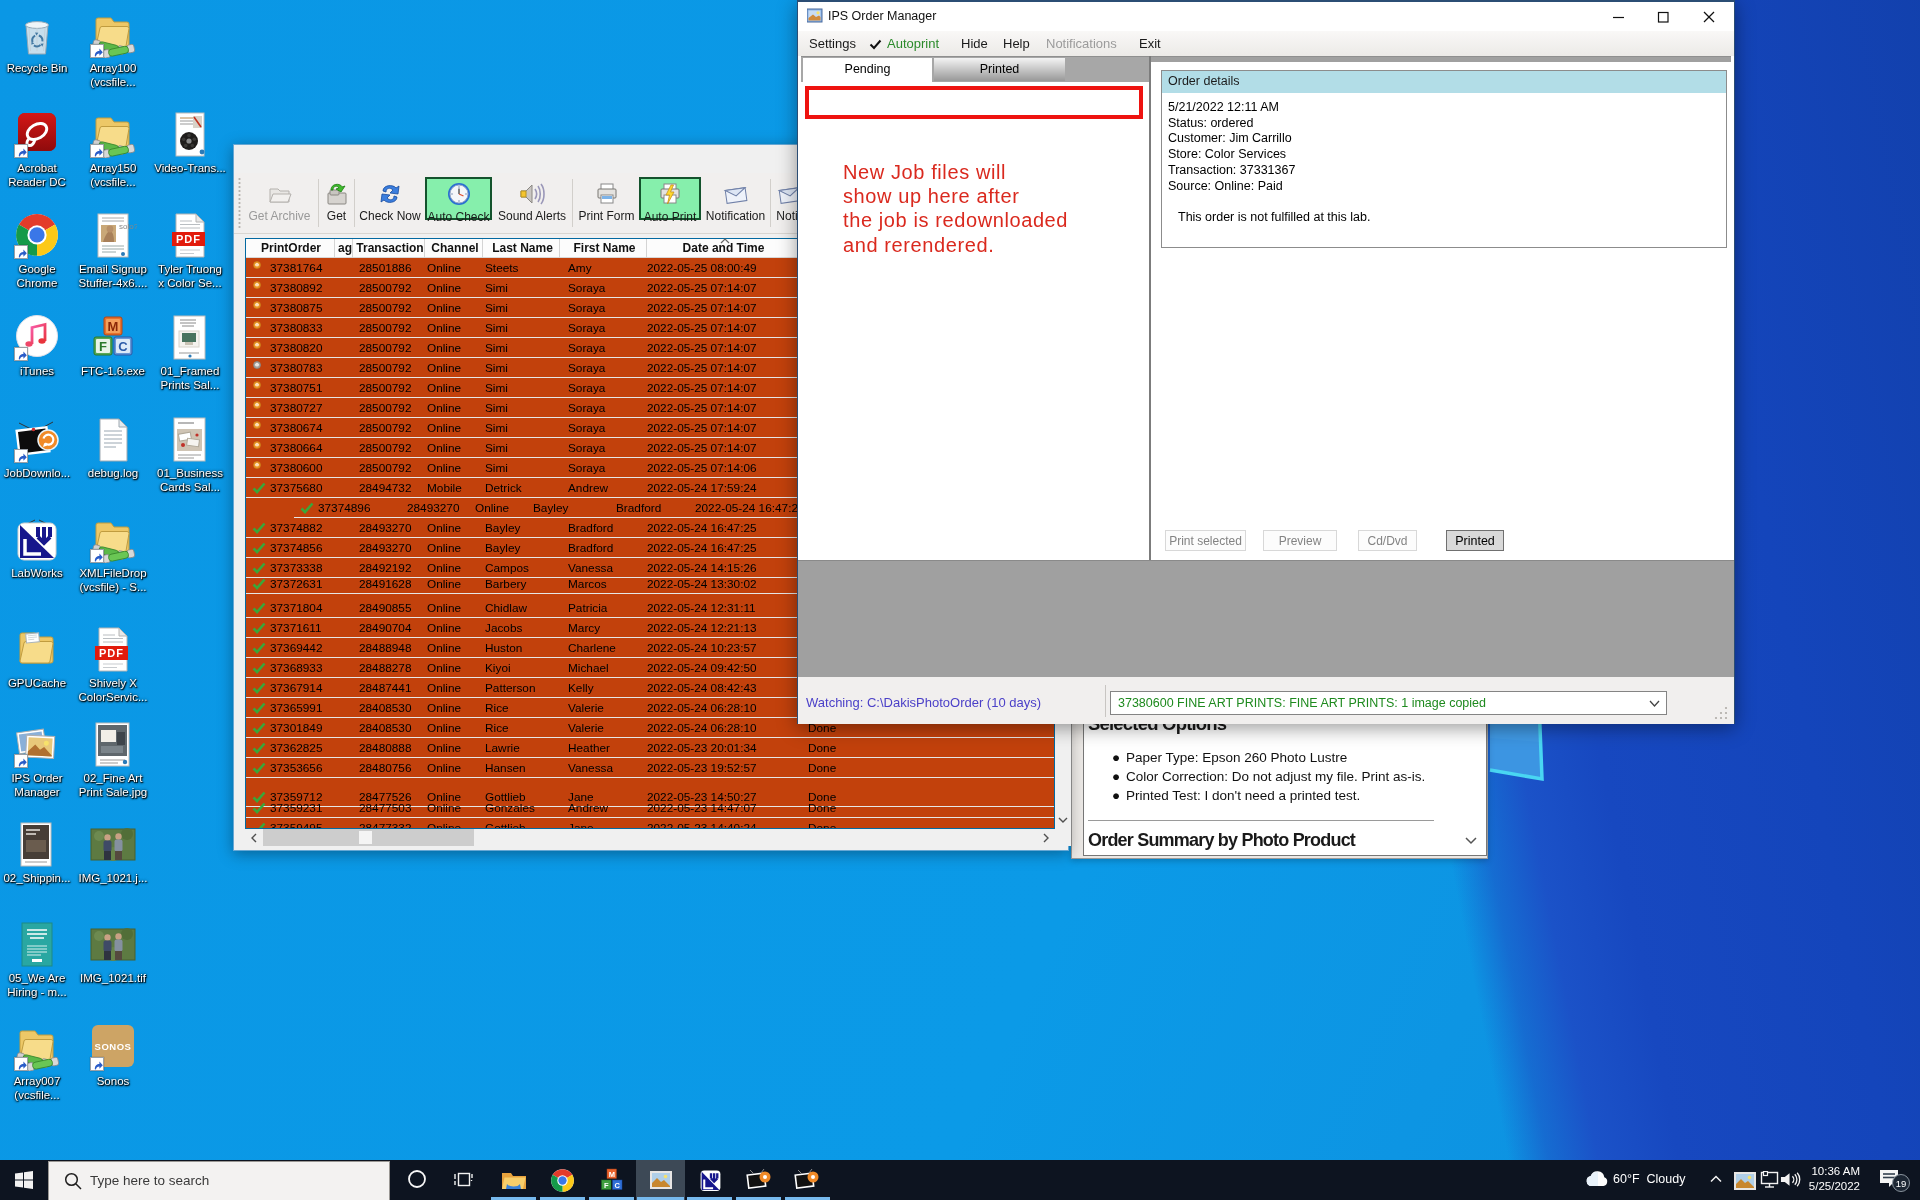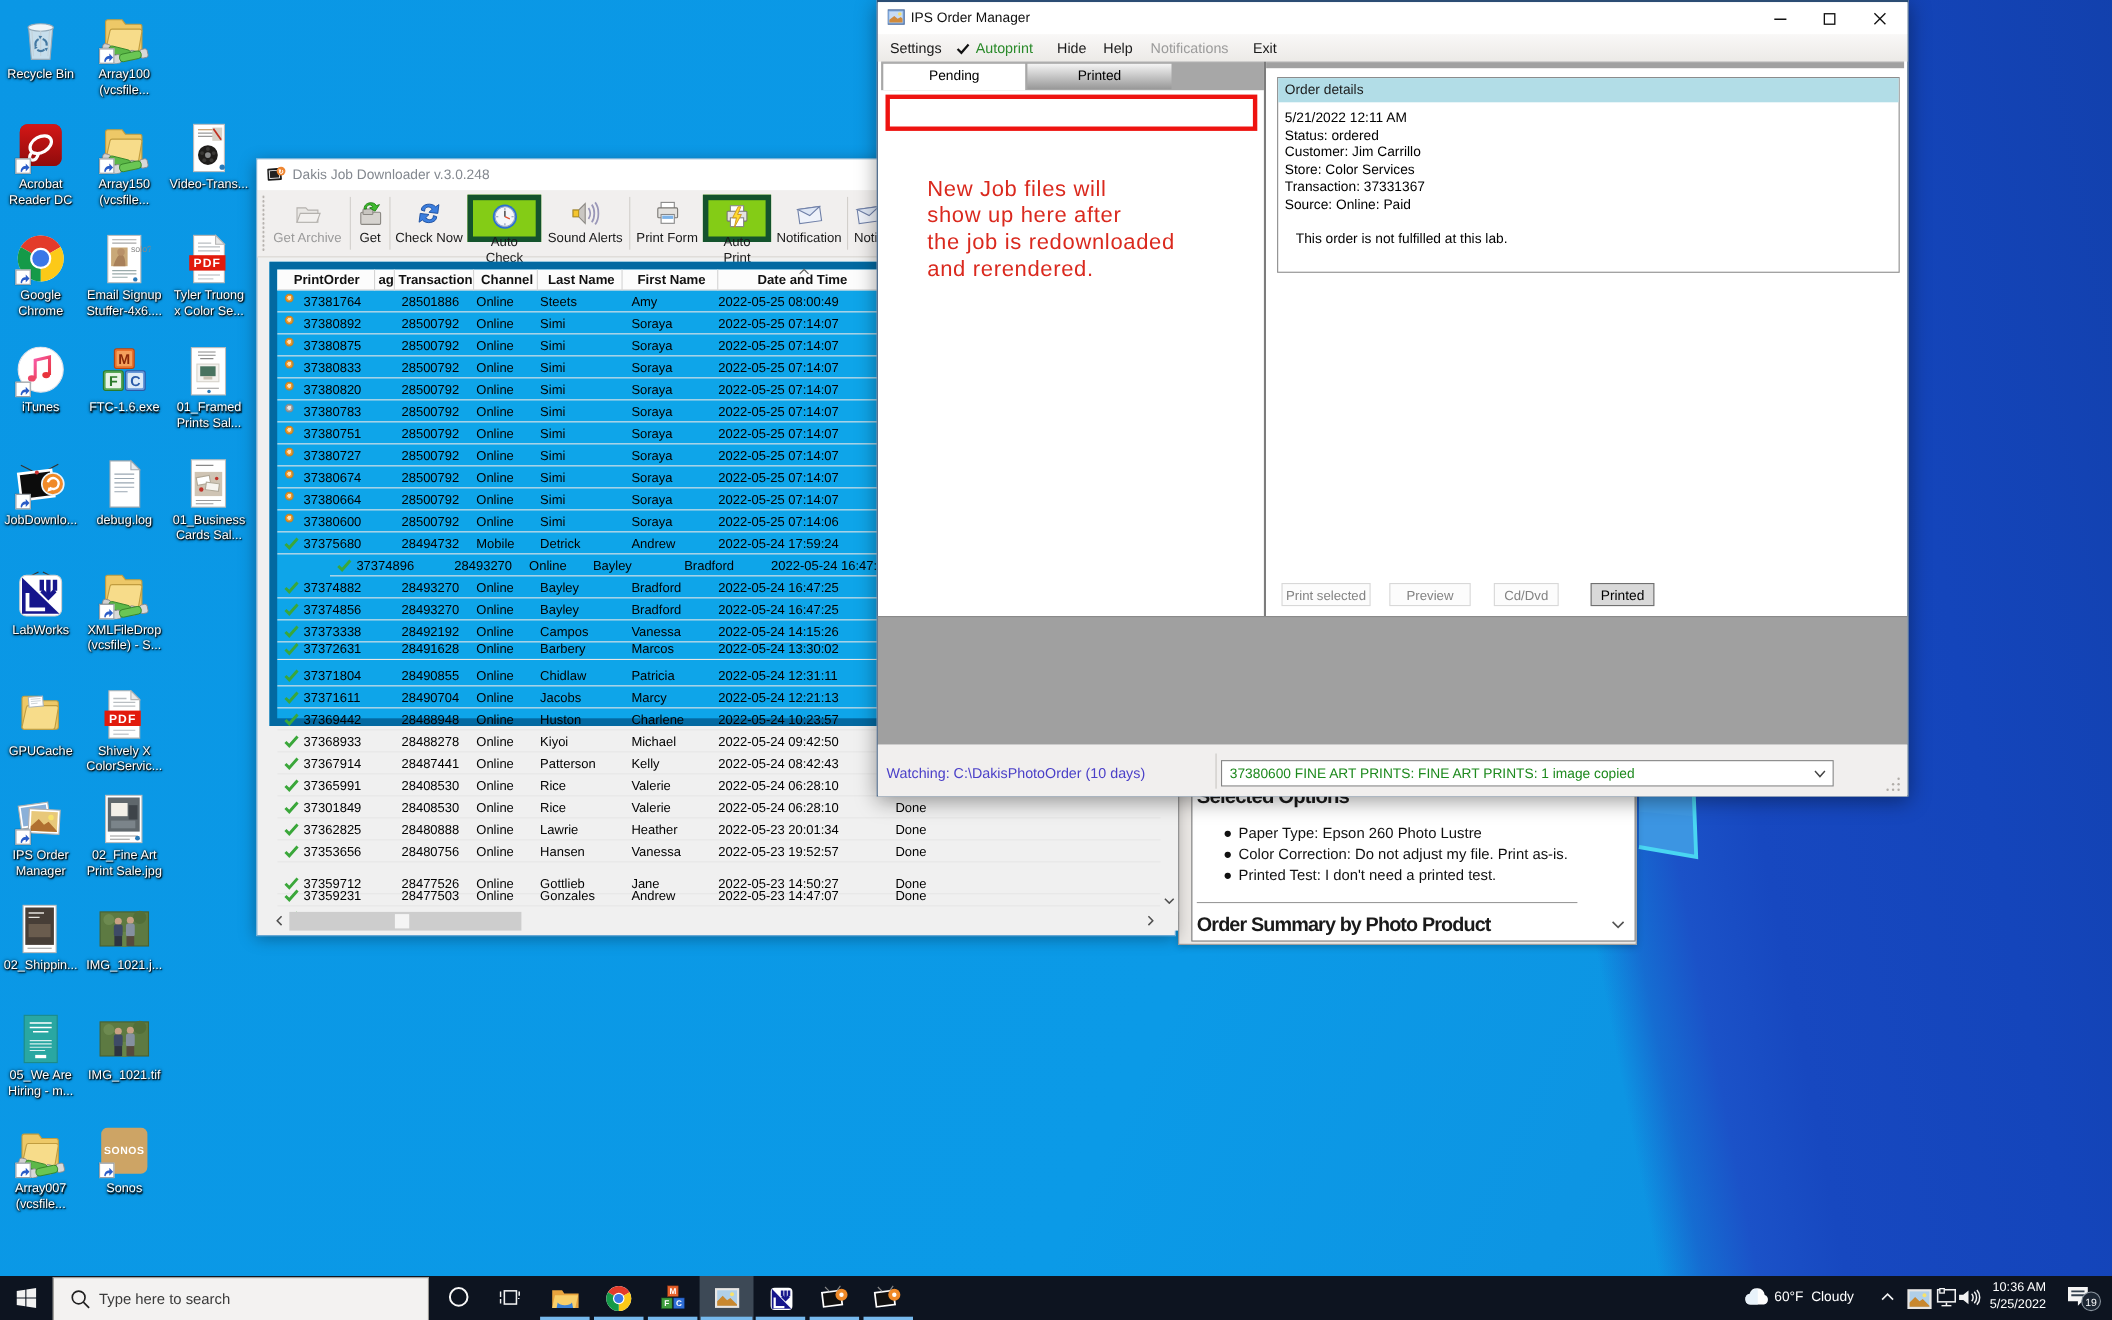--- a/index.html
+++ b/index.html
@@ -19,21 +19,21 @@
      text-shadow:0 1px 2px rgba(0,0,0,.95), 0 0 3px rgba(0,0,0,.8), 1px 1px 1px rgba(0,0,0,.9); }
   .sc { position:absolute; left:1px; bottom:0px; width:14px; height:14px; background:#fff;
     border:1px solid #9aa0a6; box-shadow:0 0 1px rgba(0,0,0,.4); }
   .sc svg { position:absolute; left:1px; top:1px; }
   
   .win { position:absolute; background:#f0f0f0; }
   
   #taskbar { position:absolute; left:0; top:1160px; width:1920px; height:40px; background:#0d1420; z-index:50; }
   
   .tbtn { position:absolute; top:5px; height:51px; text-align:center; }
-  .tbtn.hl { background:#84cc16; border:5px solid #14532d; top:4px; height:43px; }
+  .tbtn.hl { background:#86efac; border:2px solid #14532d; top:4px; height:43px; }
   .ticon { display:block; height:30px; padding-top:3px; }
   .tbtn.hl .ticon { padding-top:2px; }
   .tlbl { display:block; font-size:12px; color:#1a1a1a; margin-top:1px; }
   .tsep { position:absolute; top:6px; width:1px; height:48px; background:#d2cfcb; }
   .hc { position:absolute; top:2px; text-align:center; }
   .hcl { position:absolute; top:0; width:1px; height:19px; background:#d4d4d4; }
   
   .trow { position:absolute; left:0; width:808px; height:20px; border-bottom:1px solid #e6e6e6; font-size:11.8px; color:#000; }
   .trow span { position:absolute; top:3px; }
   .c-po { left:24px; } .c-tr { left:113px; } .c-ch { left:181px; } .c-ln { left:239px; } .c-fn { left:322px; } .c-dt { left:401px; } .c-dn { left:562px; }
@@ -493,30 +493,20 @@
               <path d="M2.8 10.2 C2.8 6.6 4.8 5 7.4 5 L7.4 2.6 L10.8 6.2 L7.4 9.8 L7.4 7.4 C5.6 7.4 4.3 8.2 4 10.4 Z" fill="#2a5cc8"></path>
             </svg>
           </span></div>
         <div class="lbl">Sonos</div>
       </div>
     </div>
 </div>
 
 <div id="dakis" class="win" style="left:233px; top:144px; width:836px; height:707px; border:1px solid #66a7d4; box-shadow:0 3px 14px rgba(0,0,0,.35); z-index:2;">
 
-  <div class="abs" style="left:0;top:0;width:836px;height:28px;background:#fff;">
-    <svg class="abs" style="left:9px;top:6px;" width="17" height="16" viewBox="0 0 17 16">
-      <rect x="0" y="2" width="13" height="11" rx="1" fill="#1a1a1a" transform="rotate(-4 6 8)"></rect>
-      <rect x="1.6" y="3.6" width="9.8" height="7.8" fill="#f5f5f5" transform="rotate(-4 6 8)"></rect>
-      <rect x="2.4" y="4.4" width="8.2" height="6.2" fill="#222" transform="rotate(-4 6 8)"></rect>
-      <circle cx="12.5" cy="4.5" r="4" fill="#ef8733"></circle>
-        <text x="12.5" y="7" font-size="6" fill="#fff" text-anchor="middle" font-weight="bold">↻</text>
-    </svg>
-    <div class="abs" style="left:32px;top:7px;font-size:12.5px;color:#83888f;">Dakis Job Downloader v.3.0.248</div>
-  </div>
 
   <div class="abs" style="left:0;top:28px;width:836px;height:61px;background:#f1efee;border-bottom:1px solid #d9d6d2;">
     <div class="abs" style="left:4px;top:4px;width:3px;height:52px;background-image:radial-gradient(circle at 1.5px 2px,#b8b4b0 1px,transparent 1.2px);background-size:3px 4px;"></div>
     <div class="tbtn" style="left:8px;width:75px;">
         <span class="ticon"><svg width="26" height="26" viewBox="0 0 26 26">
             <path d="M3 8h8l2 2h9v11H3z" fill="#e9e7e4" stroke="#b4b1ad"></path>
             <path d="M3 21l3-8h18l-3 8z" fill="#f2f0ee" stroke="#b4b1ad"></path>
           </svg></span>
         <span class="tlbl" style="color:#9a9a9a;">Get Archive</span>
       </div>
@@ -595,21 +585,21 @@
         <span class="ticon"><svg width="26" height="26" viewBox="0 0 26 26">
             <g transform="rotate(-8 13 14)">
               <polygon points="3,8 23,8 23,21 3,21" fill="#eef2fa" stroke="#7080a8"></polygon>
               <polygon points="3,8 13,15 23,8" fill="#dde6f5" stroke="#7080a8"></polygon>
             </g>
           </svg></span>
         <span class="tlbl">Notifi</span>
       </div>
   </div>
 
-  <div class="abs" style="left:11px;top:93px;width:810px;height:422px;background:#0ea5e9;border:7px solid #0369a1;">
+  <div class="abs" style="left:11px;top:93px;width:810px;height:591px;background:#c2410c;border:1px solid #0369a1;">
     <div id="thead" class="abs" style="left:0;top:0;width:808px;height:19px;background:#fcfcfc;border-bottom:1px solid #d8d8d8;font-weight:bold;font-size:12px;color:#111;">
       <span class="hc" style="left:0px;width:90px;">PrintOrder</span>
       <span class="hc" style="left:90px;width:18px;">ag</span>
       <span class="hc" style="left:108px;width:72px;">Transaction</span>
       <span class="hc" style="left:180px;width:58px;">Channel</span>
       <span class="hc" style="left:238px;width:77px;">Last Name</span>
       <span class="hc" style="left:315px;width:87px;">First Name</span>
       <span class="hc" style="left:398px;width:159px;">Date and Time</span>
       <svg class="abs" style="left:472px;top:-2px;" width="14" height="8" viewBox="0 0 14 8">
           <polyline points="3,6 7,2 11,6" fill="none" stroke="#666" stroke-width="1.2"></polyline>

